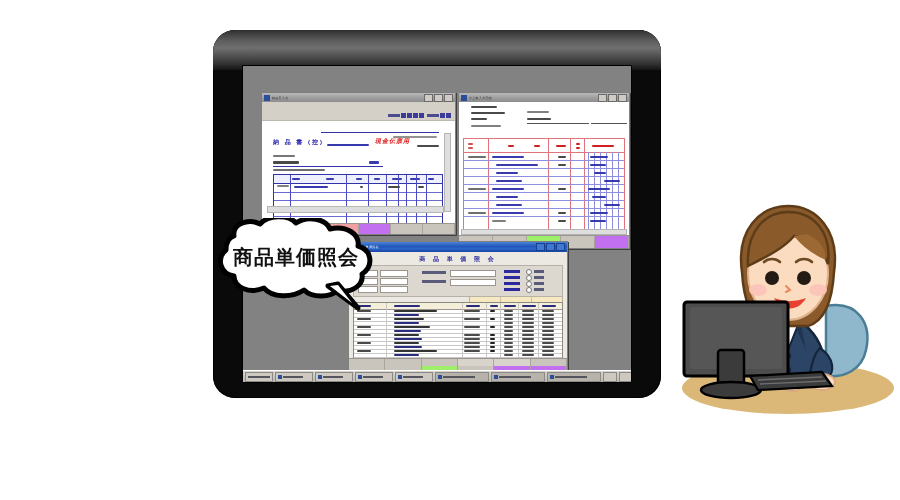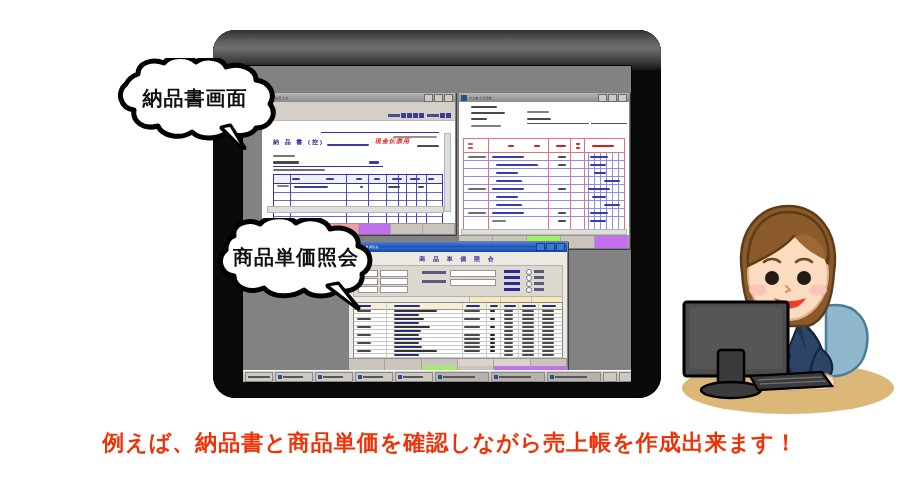--- a/index.html
+++ b/index.html
@@ -550,31 +550,20 @@
           </div>
         <div style="margin-left:auto;display:flex;gap:2px;align-items:center;">
           <span class="tsk" style="width:8px"></span>
           <span class="tsk" style="width:12px"></span>
 
         </div>
       </div>
     </div>
   </div>
 
-  <div class="bubble" id="bubble-delivery" style="left:104px;top:58px;width:182px;height:78px;">
-    <svg width="182" height="92" viewBox="0 0 182 92" style="position:absolute;left:0;top:0;">
-      <path d="M34 16 C34 5 48 0 60 5 C66 -3 84 -4 92 4 C102 -3 118 0 122 9
-               C136 4 152 11 152 22 C166 24 172 36 166 46 C174 56 166 70 152 70
-               C148 78 132 80 124 74 C114 82 96 82 88 74 C76 82 58 78 54 68
-               C40 72 28 64 30 52 C16 50 12 34 22 26 C24 22 28 18 34 16 Z" fill="#ffffff" stroke="#000000" stroke-width="5" stroke-linejoin="round"></path>
-      <path d="M118 70 L140 90 L126 68 Z" fill="#ffffff" stroke="#000000" stroke-width="5" stroke-linejoin="round"></path>
-      <path d="M120 70 L136 86 L126 69 Z" fill="#ffffff" stroke="none"></path>
-    </svg>
-    <span class="txt" style="position:absolute;left:0;right:0;top:27px;text-align:center;">納品書画面</span>
-  </div>
 
 
   <div class="bubble" id="bubble-price" style="left:200px;top:218px;width:192px;height:78px;">
     <svg width="192" height="96" viewBox="0 0 192 96" style="position:absolute;left:0;top:0;">
       <path d="M34 18 C32 6 48 0 60 6 C68 -3 88 -4 96 5 C108 -3 126 1 130 11
                C146 7 160 16 158 28 C172 32 174 48 162 56 C164 68 150 76 138 72
                C130 80 112 80 104 72 C92 80 72 80 64 70 C50 76 34 70 34 58
                C20 56 16 40 26 32 C26 26 28 20 34 18 Z" fill="#ffffff" stroke="#000000" stroke-width="5" stroke-linejoin="round"></path>
       <path d="M128 68 L158 90 L138 66 Z" fill="#ffffff" stroke="#000000" stroke-width="5" stroke-linejoin="round"></path>
       <path d="M130 68 L152 85 L138 67 Z" fill="#ffffff" stroke="none"></path>
@@ -633,14 +622,13 @@
       <ellipse cx="55" cy="190" rx="30" ry="8" fill="#3b3b3b" stroke="#000" stroke-width="2.5"></ellipse>
 
       <path d="M74 176 L146 172 L156 186 L82 190 Z" fill="#3b3b3b" stroke="#000" stroke-width="2.2"></path>
       <g stroke="#6e6e6e" stroke-width="1.4">
         <path d="M82 180 L146 177"></path>
           <path d="M84 184 L150 181"></path>
       </g>
     </svg>
   </div>
 
-  <div id="caption">例えば、納品書と商品単価を確認しながら売上帳を作成出来ます！</div>
 </div>
 
 </body></html>

